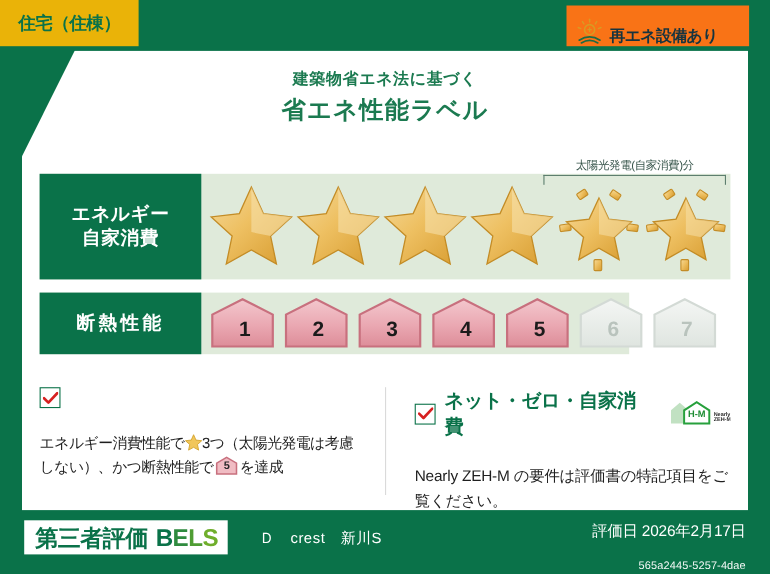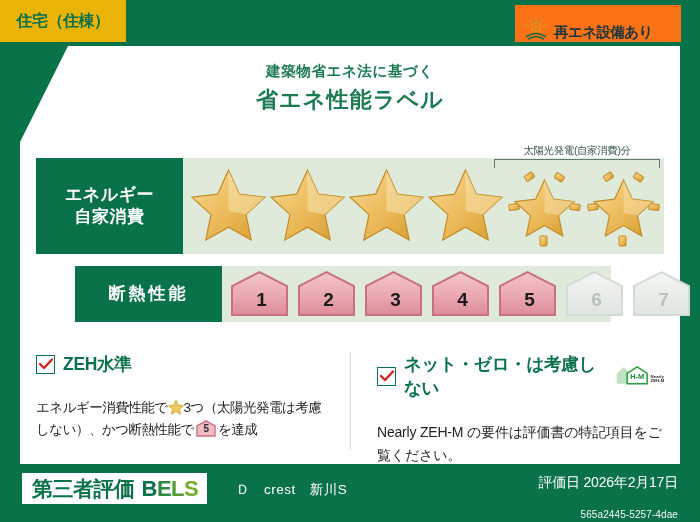--- a/index.html
+++ b/index.html
@@ -66,21 +66,21 @@
     letter-spacing: 1.2px; margin-top: 4px;
   }
 
   
   .metric-row {
     position: absolute;
     display: flex;
     background: #dfeada;
   }
   #row-energy { left: 36px; top: 158px; width: 628px; height: 96px; }
-  #row-insul  { left: 36px; top: 266px; width: 536px; height: 56px; margin-left: 39px; }
+  #row-insul  { left: 36px; top: 266px; width: 536px; height: 56px; }
 
   .metric-label {
     flex: 0 0 147px;
     background: #0a7249;
     color: #ffffff;
     display: flex; flex-direction: column;
     align-items: center; justify-content: center;
     font-size: 17px; font-weight: bold;
     letter-spacing: 0.5px;
     line-height: 1.28;
@@ -386,37 +386,36 @@
 
   <div class="criteria">
 
     <div class="crit-col" id="crit-left">
       <div class="crit-head">
         <div class="chk-box">
           <svg width="14" height="12" viewBox="0 0 14 12">
             <path d="M1 6 L5 10 L13 1.5" fill="none" stroke="#d62121" stroke-width="2.4" stroke-linecap="round" stroke-linejoin="round"></path>
           </svg>
         </div>
-        <div class="crit-title">ZEH水準</div>
       </div>
       <div class="crit-desc"><span>エネルギー消費性能で</span><svg class="inline-star" viewBox="0 0 20 20">
             <path d="M10 1.5 L12.7 7.6 L19.2 8.3 L14.4 12.6 L15.7 19 L10 15.8 L4.3 19 L5.6 12.6 L0.8 8.3 L7.3 7.6 Z" fill="#f1c65a" stroke="#d3a32c" stroke-width="1"></path>
           </svg><span>3つ（太陽光発電</span><span>は考慮しない）、かつ断熱性能で</span><span class="inline-house"><svg width="22" height="19" viewBox="0 0 22 19">
               <path d="M2 17 L2 7 L11 1.8 L20 7 L20 17 Z" fill="#f0bcc3" stroke="#c8707e" stroke-width="1.4"></path>
             </svg><span class="n">5</span></span><span>を達成</span></div>
     </div>
 
     <div class="crit-col" id="crit-right">
       <div class="crit-head">
         <div class="chk-box">
           <svg width="14" height="12" viewBox="0 0 14 12">
             <path d="M1 6 L5 10 L13 1.5" fill="none" stroke="#d62121" stroke-width="2.4" stroke-linecap="round" stroke-linejoin="round"></path>
           </svg>
         </div>
-        <div class="crit-title">ネット・ゼロ・は考慮しない</div>
+        <div class="crit-title">ネット・ゼロ・自家消費</div>
         <svg class="zehm-logo" width="56" height="26" viewBox="0 0 56 26">
           <path d="M2 22 L2 10 L10 3 L18 10 L18 22 Z" fill="#8ec98f" opacity=".55"></path>
           <path d="M14 22 L14 10 L25.5 2.5 L37 10 L37 22 Z" fill="#ffffff" stroke="#27a03c" stroke-width="1.8"></path>
           <text x="25.5" y="16" font-family="Liberation Sans, sans-serif" font-size="8.5" font-weight="bold" fill="#1e8c33" text-anchor="middle">H-M</text>
           <text x="41" y="15" font-family="Liberation Sans, sans-serif" font-size="5" font-weight="bold" fill="#2b2b2b">Nearly</text>
           <text x="41" y="20" font-family="Liberation Sans, sans-serif" font-size="5" font-weight="bold" fill="#2b2b2b">ZEH-M</text>
         </svg>
       </div>
       <div class="crit-desc">Nearly ZEH-M の要件は評価書の特記項目をご覧ください。</div>
     </div>

